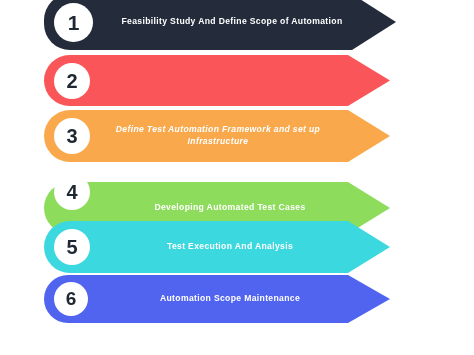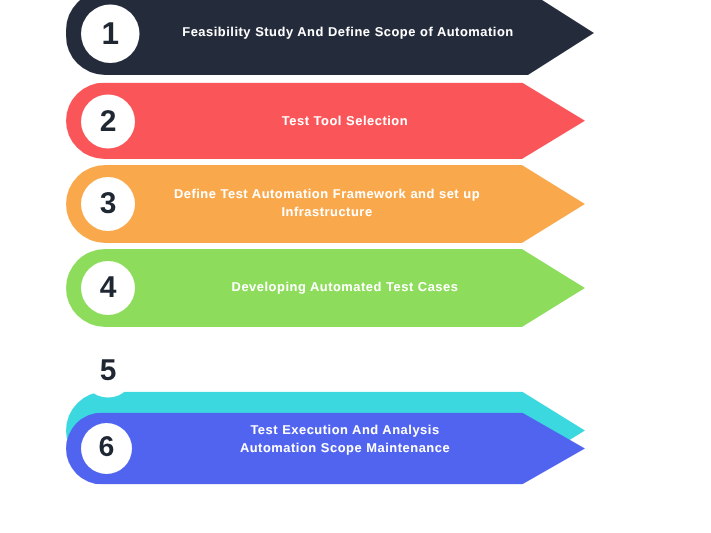--- a/index.html
+++ b/index.html
@@ -77,40 +77,39 @@
     <div class="step-row" style="top: -6px; height: 56px;">
       <div class="banner" style="left: 44px; top: 0px; height: 56px; width: 352px;">
         <div class="banner-shape" style="background: rgb(36, 44, 60); clip-path: polygon(0% 0%, 87.5% 0%, 100% 50%, 87.5% 100%, 0% 100%);"></div>
         <div class="banner-label" style="left: 60px; width: 244px; font-size: 8.6px; color: rgb(255, 255, 255);">Feasibility Study And Define Scope of Automation</div>
       </div>
       <div class="badge" style="width: 39px; height: 39px; left: 54px; top: 9px; font-size: 21px; background: rgb(255, 255, 255); color: rgb(31, 39, 51);">1</div>
     </div>
     <div class="step-row" style="top: 55px; height: 51px;">
       <div class="banner" style="left: 44px; top: 0px; height: 51px; width: 346px;">
         <div class="banner-shape" style="background: rgb(250, 85, 89); clip-path: polygon(0% 0%, 87.861% 0%, 100% 50%, 87.861% 100%, 0% 100%);"></div>
-        <div class="banner-label" style="left: 60px; width: 240px; font-size: 8.6px; color: rgb(255, 255, 255);">Test Tool Selection</div>
       </div>
       <div class="badge" style="width: 36px; height: 36px; left: 54px; top: 8px; font-size: 20px; background: rgb(255, 255, 255); color: rgb(31, 39, 51);">2</div>
     </div>
     <div class="step-row" style="top: 110px; height: 52px;">
-      <div class="banner" style="left: 44px; top: 0px; height: 52px; width: 346px;">
+      <div class="banner" style="left: 44px; top: 0px; height: 52px; width: 346px; font-style: italic;">
         <div class="banner-shape" style="background: rgb(249, 169, 76); clip-path: polygon(0% 0%, 87.861% 0%, 100% 50%, 87.861% 100%, 0% 100%);"></div>
         <div class="banner-label" style="left: 56px; width: 224px; font-size: 8.6px; color: rgb(255, 255, 255);">Define Test Automation Framework and set up Infrastructure</div>
       </div>
       <div class="badge" style="width: 36px; height: 36px; left: 54px; top: 8px; font-size: 20px; background: rgb(255, 255, 255); color: rgb(31, 39, 51);">3</div>
     </div>
     <div class="step-row" style="top: 166px; height: 52px;">
-      <div class="banner" style="left: 44px; top: 0px; height: 52px; width: 346px;">
+      <div class="banner" style="left: 44px; top: 16px; height: 52px; width: 346px;">
         <div class="banner-shape" style="background: rgb(141, 220, 91); clip-path: polygon(0% 0%, 87.861% 0%, 100% 50%, 87.861% 100%, 0% 100%);"></div>
         <div class="banner-label" style="left: 60px; width: 240px; font-size: 8.6px; color: rgb(255, 255, 255);">Developing Automated Test Cases</div>
       </div>
       <div class="badge" style="width: 36px; height: 36px; left: 54px; top: 8px; font-size: 20px; background: rgb(255, 255, 255); color: rgb(31, 39, 51);">4</div>
     </div>
     <div class="step-row" style="top: 221px; height: 52px;">
-      <div class="banner" style="left: 44px; top: 0px; height: 52px; width: 346px; margin-top: 40px;">
+      <div class="banner" style="left: 44px; top: 0px; height: 52px; width: 346px;">
         <div class="banner-shape" style="background: rgb(60, 216, 224); clip-path: polygon(0% 0%, 87.861% 0%, 100% 50%, 87.861% 100%, 0% 100%);"></div>
         <div class="banner-label" style="left: 60px; width: 240px; font-size: 8.6px; color: rgb(255, 255, 255);">Test Execution And Analysis</div>
       </div>
       <div class="badge" style="width: 36px; height: 36px; left: 54px; top: 8px; font-size: 20px; background: rgb(255, 255, 255); color: rgb(31, 39, 51);">5</div>
     </div>
     <div class="step-row" style="top: 275px; height: 48px;">
       <div class="banner" style="left: 44px; top: 0px; height: 48px; width: 346px;">
         <div class="banner-shape" style="background: rgb(80, 100, 240); clip-path: polygon(0% 0%, 87.861% 0%, 100% 50%, 87.861% 100%, 0% 100%);"></div>
         <div class="banner-label" style="left: 60px; width: 240px; font-size: 8.6px; color: rgb(255, 255, 255);">Automation Scope Maintenance</div>
       </div>

